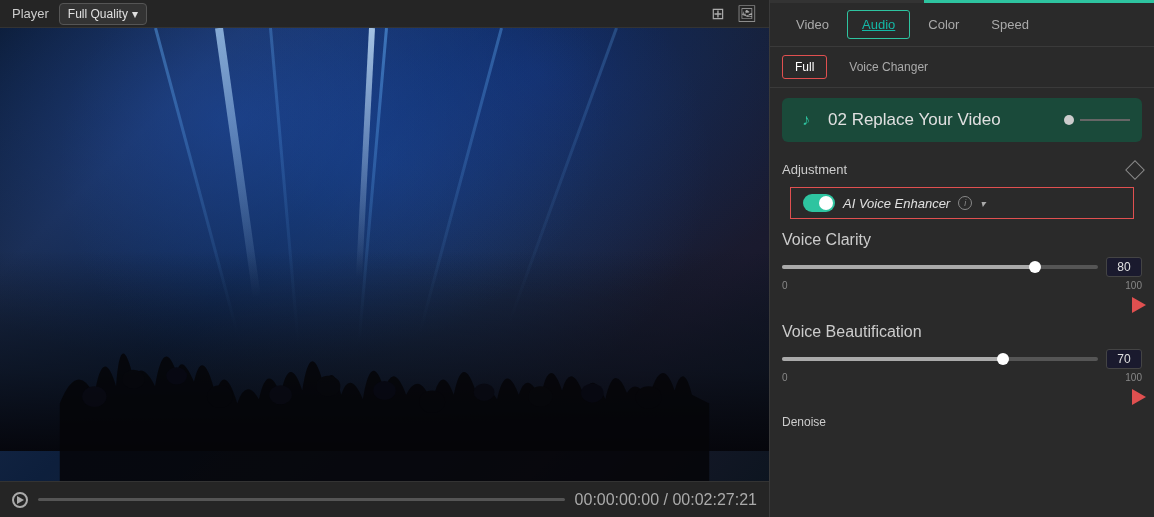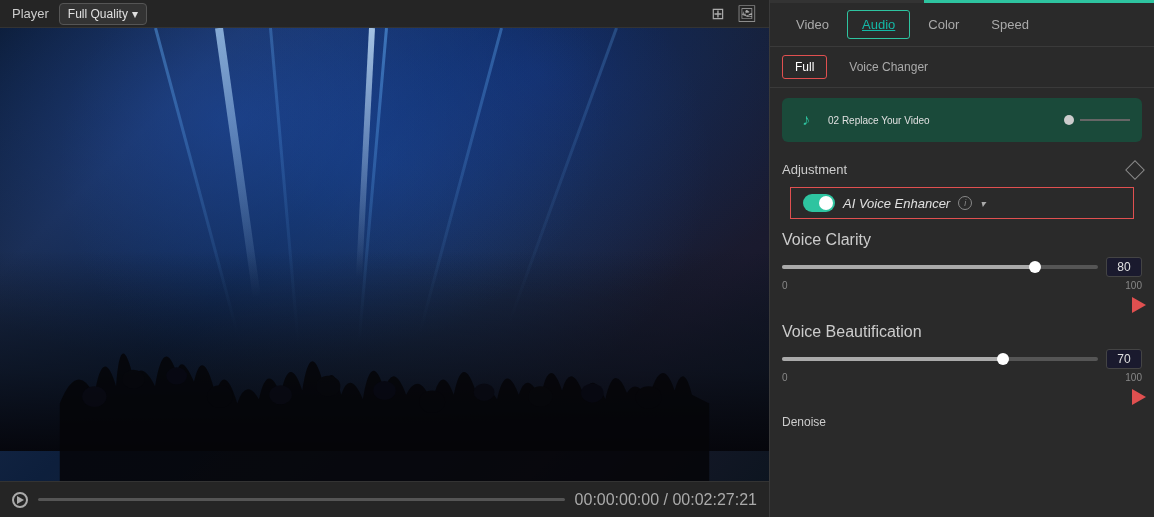--- a/index.html
+++ b/index.html
@@ -243,21 +243,21 @@
       width: 24px;
       height: 24px;
       display: flex;
       align-items: center;
       justify-content: center;
       flex-shrink: 0;
     }
 
     .track-name {
       flex: 1;
-      font-size: 10px;
+      font-size: 17px;
       color: #e0e0e0;
     }
 
     .track-slider-wrap {
       display: flex;
       align-items: center;
       gap: 6px;
       flex-shrink: 0;
     }
 

